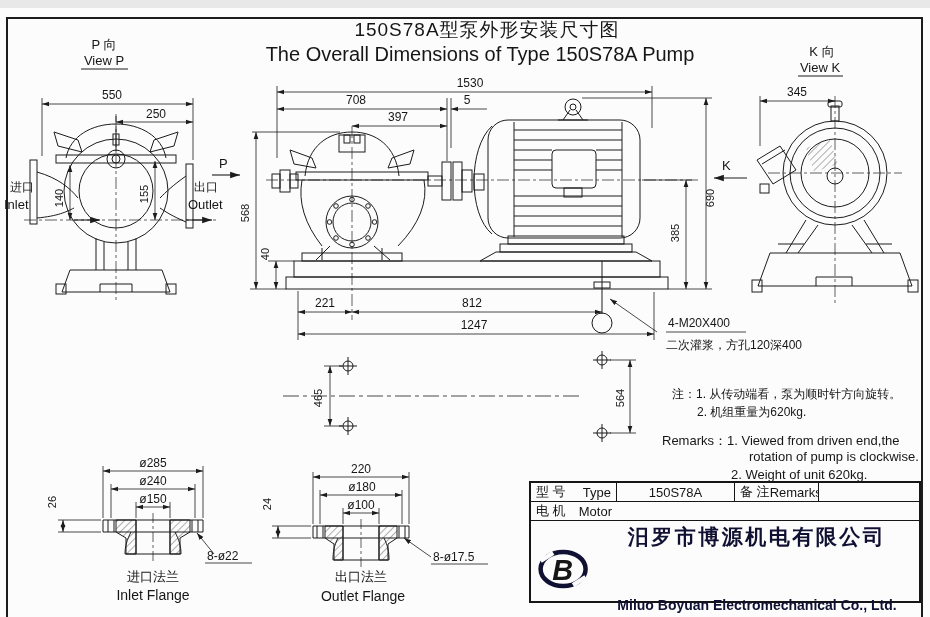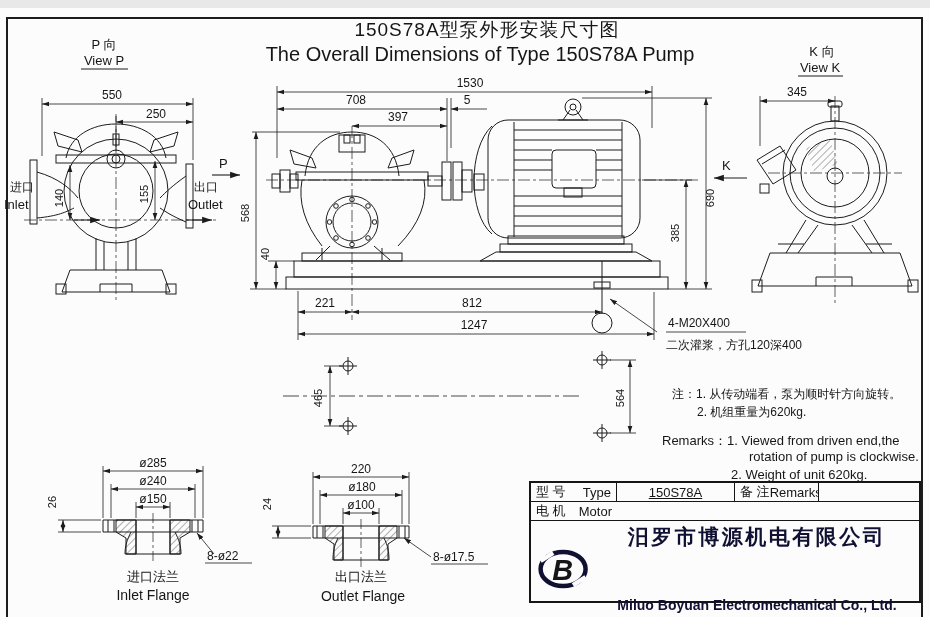--- a/index.html
+++ b/index.html
@@ -11,21 +11,21 @@
   .t19{font-size:19px;letter-spacing:1px;} .t21{font-size:20px;}
   
   .tblock{position:absolute;left:529px;top:473px;width:392px;height:122px;
           border:2px solid #161616;box-sizing:border-box;display:flex;flex-direction:column;background:#fcfcfc;}
   .trow{display:flex;border-bottom:1.4px solid #161616;}
   .trow:last-child{border-bottom:none;}
   .tcell{border-right:1.4px solid #161616;box-sizing:border-box;display:flex;align-items:center;
          padding:0 5px;font-size:13px;white-space:nowrap;overflow:hidden;}
   .tcell:last-child{border-right:none;}
   .lblcell{justify-content:space-between;}
-  .valcell{justify-content:center;text-decoration:underline;}
+  .valcell{justify-content:center;}
   .h22{height:23px;} .h19{height:19px;} .h18{height:18px;}
   .c1{width:86px;} .c2{width:118px;} .c3{width:84px;} .c4{flex:1;}
   .cwide{flex:1;justify-content:flex-start;padding-left:10px;}
   .companyrow{flex:1;display:flex;align-items:center;gap:10px;padding:4px 6px;border-bottom:none;}
   .cnames{display:flex;flex-direction:column;line-height:1.15;flex:1;align-items:center;gap:48px;}
   .cn-zh{font-size:21px;font-weight:bold;letter-spacing:2.5px;color:#101033;}
   .cn-en{font-size:14px;font-weight:bold;color:#101033;}
 </style>
 </head>
 <body>

